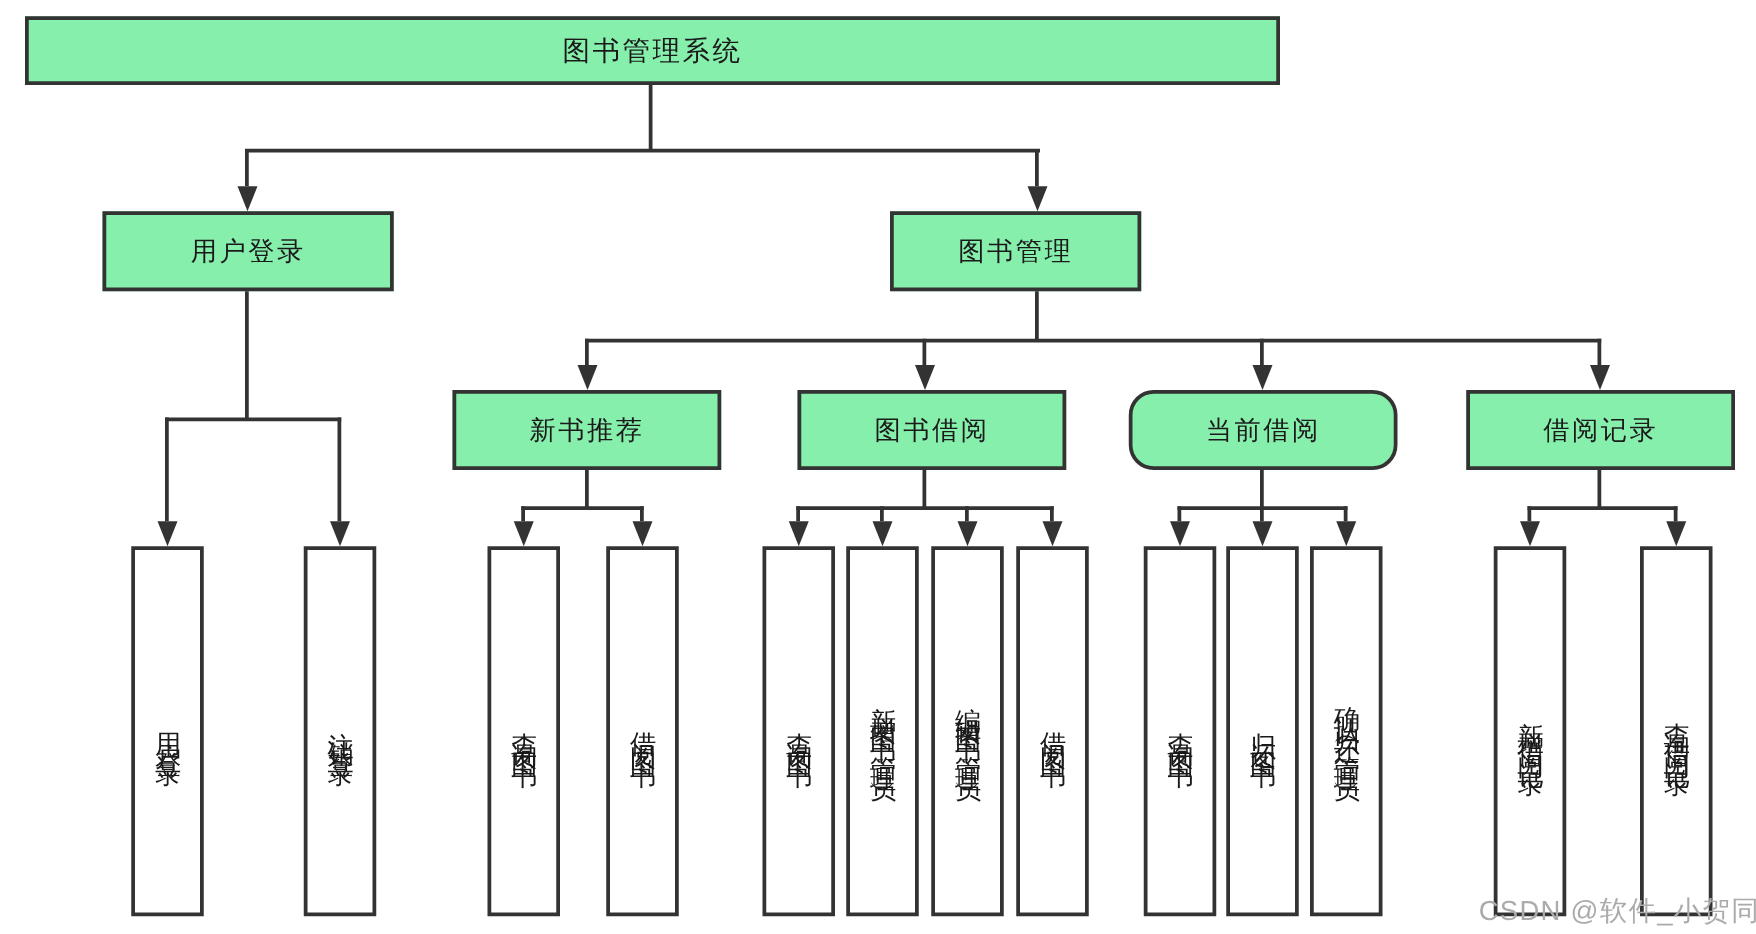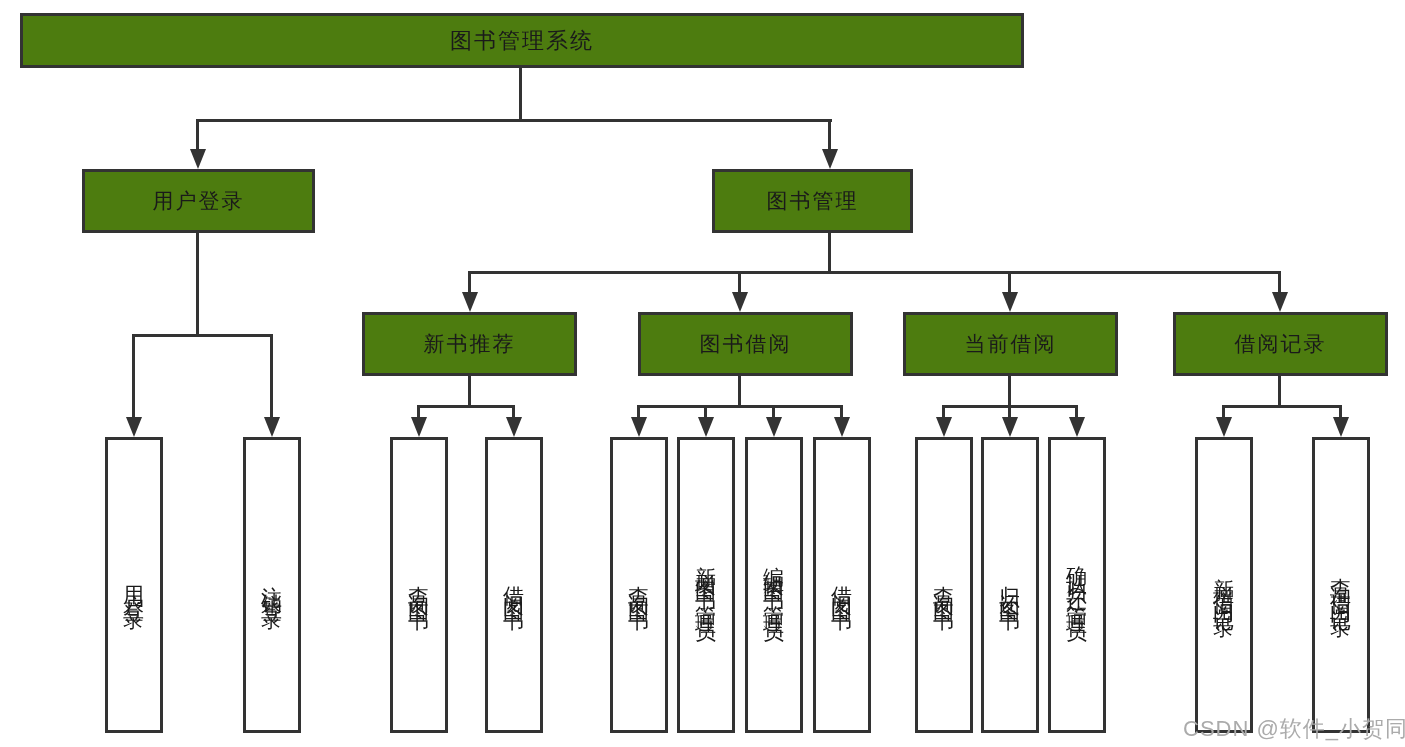--- a/index.html
+++ b/index.html
@@ -15,21 +15,21 @@
     position:relative;
     width:1405px;height:747px;
     background:var(--bg);
     font-family:"Liberation Sans","DejaVu Sans",sans-serif;
     color:var(--text);
     overflow:hidden;
   }
   .node{
     position:absolute;
     border:3px solid var(--border);
-    background:#4d7c0f;
+    background:#86efac;
     display:flex;align-items:center;justify-content:center;
     font-size:21px;letter-spacing:2px;
     text-align:center;
   }
   .root{left:20px;top:13px;width:1004px;height:55px;font-size:22px;}
   .lvl1{top:169px;height:64px;}
   .lvl2{top:312px;height:64px;width:215px;}
   .leaf{
     position:absolute;
     top:437px;width:58px;height:296px;
@@ -90,21 +90,21 @@
 
   <div class="vline" style="left:828px;top:233px;height:40px;"></div>
   <div class="hline" style="left:468px;top:271px;width:813px;"></div>
   <div class="arrow" style="left:468px;top:271px;height:21px;"></div>
   <div class="arrow" style="left:738px;top:271px;height:21px;"></div>
   <div class="arrow" style="left:1008px;top:271px;height:21px;"></div>
   <div class="arrow" style="left:1278px;top:271px;height:21px;"></div>
 
   <div class="node lvl2" style="left:362px;font-family:Liberation Serif, serif;">新书推荐</div>
   <div class="node lvl2" style="left:638px;">图书借阅</div>
-  <div class="node lvl2" style="left:903px;">当前借阅</div>
+  <div class="node lvl2" style="left:903px;border-radius:20px;">当前借阅</div>
   <div class="node lvl2" style="left:1173px;">借阅记录</div>
 
   <div class="vline" style="left:468px;top:376px;height:31px;"></div>
   <div class="vline" style="left:738px;top:376px;height:31px;"></div>
   <div class="vline" style="left:1008px;top:376px;height:31px;"></div>
   <div class="vline" style="left:1278px;top:376px;height:31px;"></div>
 
   <div class="hline" style="left:417px;top:405px;width:98px;"></div>
   <div class="hline" style="left:637px;top:405px;width:206px;"></div>
   <div class="hline" style="left:942px;top:405px;width:136px;"></div>

